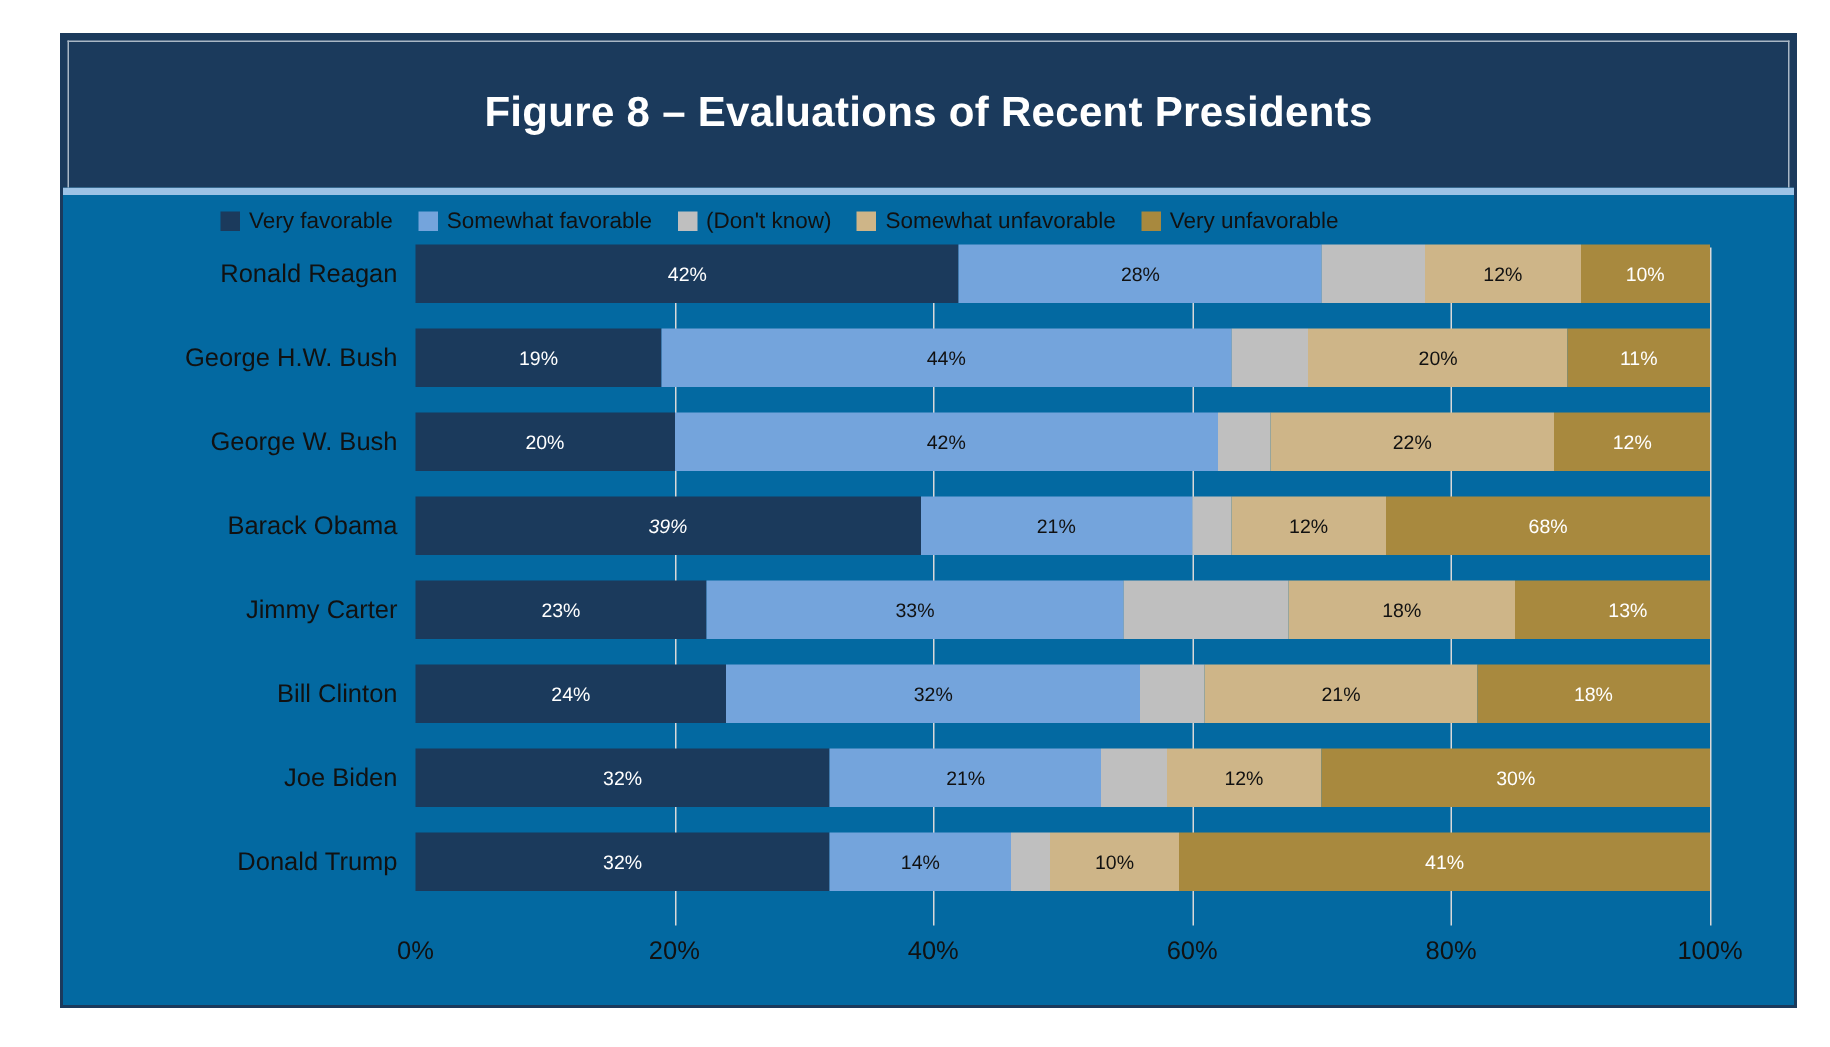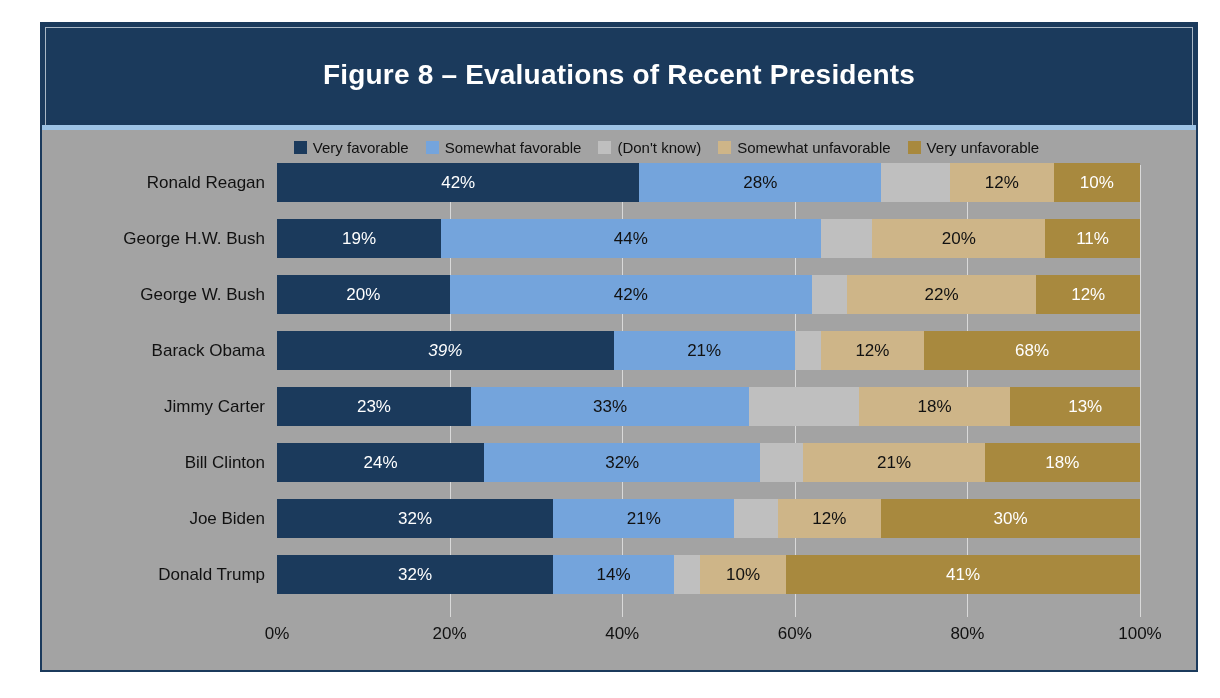--- a/index.html
+++ b/index.html
@@ -2,51 +2,51 @@
 <html style="--navy: #1B3A5C; --light-blue: #74A4DC; --gray: #BFBFBF; --tan: #CEB588; --gold: #A8893E; --separator-blue: #9DC3E6; --gridline: #D9D9D9; --text-dark: #111111; --text-light: #FFFFFF;"><head>
 <meta charset="utf-8">
 <style>
   html,body{margin:0;padding:0;}
   body{
     width:1220px;height:698px;background:#ffffff;overflow:hidden;position:relative;
     font-family:"Liberation Sans", sans-serif;color:#111;
   }
   .panel{
     position:absolute;left:40px;top:22px;width:1158px;height:650px;
-    background:#a3a3a3;border:2px solid var(--navy);box-sizing:border-box;
+    background:#0369a1;border:2px solid var(--navy);box-sizing:border-box;
   }
   .header{
     position:relative;height:101px;background:var(--navy);
     display:flex;align-items:center;justify-content:center;
   }
   .header-inner-line{
     position:absolute;left:3px;right:3px;top:3px;bottom:0;
     border:1px solid #e6ecf2;border-bottom:none;opacity:.7;pointer-events:none;
   }
   .title{color:#fff;font-size:28px;font-weight:700;letter-spacing:.2px;}
   .separator{height:5px;background:var(--separator-blue);}
   .legend{
-    display:flex;align-items:center;justify-content:center;gap:17px;
+    display:flex;align-items:center;gap:17px;
     padding:9px 10px 4px 105px;font-size:15px;color:#111;
   }
   .legend-item{display:flex;align-items:center;gap:6px;}
   .swatch{width:13px;height:13px;display:inline-block;}
   .chart-area{position:relative;margin-top:3px;}
   .gridlines{position:absolute;left:235px;right:56px;top:2px;height:452px;}
   .gridline{position:absolute;top:0;bottom:0;width:1px;background:var(--gridline);}
   .rows{position:relative;z-index:1;}
   .row{display:flex;align-items:center;height:39px;margin-bottom:17px;}
   .row:last-child{margin-bottom:0;}
   .row-label{
     width:223px;padding-right:12px;text-align:right;font-size:17px;
     color:#111;white-space:nowrap;flex:0 0 auto;box-sizing:content-box;
   }
   .track{flex:1;height:39px;display:flex;margin-right:56px;}
   .seg{display:flex;align-items:center;justify-content:center;overflow:hidden;}
-  .seg-label{font-size:17px;white-space:nowrap;}
+  .seg-label{font-size:13px;white-space:nowrap;}
   .x-axis{position:relative;margin:30px 56px 0 235px;height:22px;font-size:17px;color:#111;}
   .x-tick{position:absolute;top:0;transform:translateX(-50%);white-space:nowrap;}
 </style>
 </head>
 <body>
 
 <div class="panel">
   <div class="header">
     <div class="header-inner-line"></div>
     <div class="title">Figure 8 – Evaluations of Recent Presidents</div>

